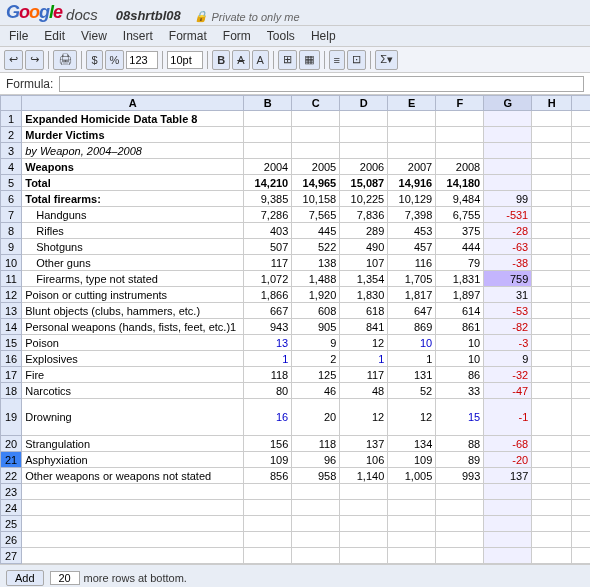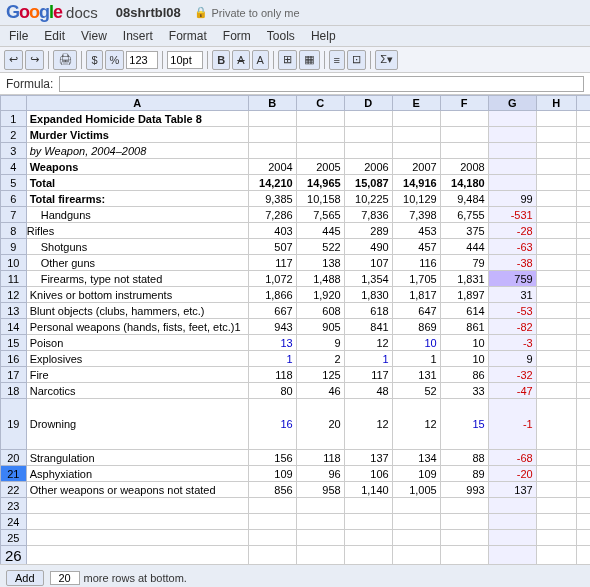--- a/index.html
+++ b/index.html
@@ -1,19 +1,19 @@
 <!DOCTYPE html>
 <html><head>
   <meta charset="utf-8">
   <style>
     * { margin: 0; padding: 0; box-sizing: border-box; }
     body { font-family: Arial, sans-serif; font-size: 12px; background: #fff; width: 590px; height: 587px; overflow: hidden; }
 
     
-    #top-bar { background: #e8edf5; padding: 2px 6px; display: flex; align-items: center; gap: 8px; border-bottom: 1px solid #ccc; }
+    #top-bar { background: #e8edf5; padding: 2px 6px; display: flex; align-items: flex-end; gap: 8px; border-bottom: 1px solid #ccc; font-style: italic; }
     #google-logo { font-size: 18px; font-weight: bold; letter-spacing: -1px; }
     #google-logo span:nth-child(1) { color: #3a6bc4; }
     #google-logo span:nth-child(2) { color: #c03; }
     #google-logo span:nth-child(3) { color: #f60; }
     #google-logo span:nth-child(4) { color: #3a6bc4; }
     #google-logo span:nth-child(5) { color: #090; }
     #google-logo span:nth-child(6) { color: #c03; }
     #docs-label { font-size: 16px; color: #444; margin-left: -4px; }
     #doc-title { font-size: 13px; color: #333; font-weight: bold; margin-left: 4px; }
     #private-badge { display: flex; align-items: center; gap: 3px; font-size: 11px; color: #666; margin-left: 6px; }
@@ -209,21 +209,21 @@
           <td style="border: 1px solid rgb(204, 204, 204); padding: 1px 3px; height: 16px; white-space: nowrap; overflow: hidden; text-align: right; min-width: 48px;">7,565</td>
           <td style="border: 1px solid rgb(204, 204, 204); padding: 1px 3px; height: 16px; white-space: nowrap; overflow: hidden; text-align: right; min-width: 48px;">7,836</td>
           <td style="border: 1px solid rgb(204, 204, 204); padding: 1px 3px; height: 16px; white-space: nowrap; overflow: hidden; text-align: right; min-width: 48px;">7,398</td>
           <td style="border: 1px solid rgb(204, 204, 204); padding: 1px 3px; height: 16px; white-space: nowrap; overflow: hidden; text-align: right; min-width: 48px;">6,755</td>
           <td style="border: 1px solid rgb(204, 204, 204); padding: 1px 3px; height: 16px; white-space: nowrap; overflow: hidden; text-align: right; min-width: 48px; background: rgb(240, 240, 255); color: rgb(204, 0, 0);">-531</td>
           <td style="border: 1px solid rgb(204, 204, 204); padding: 1px 3px; height: 16px; white-space: nowrap; overflow: hidden; text-align: right; min-width: 40px;"></td>
           <td style="border: 1px solid rgb(204, 204, 204); padding: 1px 3px; height: 16px; white-space: nowrap; overflow: hidden; text-align: right; min-width: 40px;"></td>
         </tr>
         <tr style="background: rgb(255, 255, 255);">
           <td class="row-header" style="background: rgb(224, 232, 248); text-align: center; border: 1px solid rgb(176, 184, 204); font-size: 11px;">8</td>
-          <td style="border: 1px solid rgb(204, 204, 204); padding: 1px 3px 1px 0; height: 16px; white-space: nowrap; overflow: hidden; min-width: 222px; max-width: 222px;">Rifles</td>
+          <td style="border: 1px solid rgb(204, 204, 204); padding: 1px 3px 1px 14px; height: 16px; white-space: nowrap; overflow: hidden; min-width: 222px; max-width: 222px;">Rifles</td>
           <td style="border: 1px solid rgb(204, 204, 204); padding: 1px 3px; height: 16px; white-space: nowrap; overflow: hidden; text-align: right; min-width: 48px;">403</td>
           <td style="border: 1px solid rgb(204, 204, 204); padding: 1px 3px; height: 16px; white-space: nowrap; overflow: hidden; text-align: right; min-width: 48px;">445</td>
           <td style="border: 1px solid rgb(204, 204, 204); padding: 1px 3px; height: 16px; white-space: nowrap; overflow: hidden; text-align: right; min-width: 48px;">289</td>
           <td style="border: 1px solid rgb(204, 204, 204); padding: 1px 3px; height: 16px; white-space: nowrap; overflow: hidden; text-align: right; min-width: 48px;">453</td>
           <td style="border: 1px solid rgb(204, 204, 204); padding: 1px 3px; height: 16px; white-space: nowrap; overflow: hidden; text-align: right; min-width: 48px;">375</td>
           <td style="border: 1px solid rgb(204, 204, 204); padding: 1px 3px; height: 16px; white-space: nowrap; overflow: hidden; text-align: right; min-width: 48px; background: rgb(240, 240, 255); color: rgb(204, 0, 0);">-28</td>
           <td style="border: 1px solid rgb(204, 204, 204); padding: 1px 3px; height: 16px; white-space: nowrap; overflow: hidden; text-align: right; min-width: 40px;"></td>
           <td style="border: 1px solid rgb(204, 204, 204); padding: 1px 3px; height: 16px; white-space: nowrap; overflow: hidden; text-align: right; min-width: 40px;"></td>
         </tr>
         <tr>
@@ -257,21 +257,21 @@
           <td style="border: 1px solid rgb(204, 204, 204); padding: 1px 3px; height: 16px; white-space: nowrap; overflow: hidden; text-align: right; min-width: 48px;">1,488</td>
           <td style="border: 1px solid rgb(204, 204, 204); padding: 1px 3px; height: 16px; white-space: nowrap; overflow: hidden; text-align: right; min-width: 48px;">1,354</td>
           <td style="border: 1px solid rgb(204, 204, 204); padding: 1px 3px; height: 16px; white-space: nowrap; overflow: hidden; text-align: right; min-width: 48px;">1,705</td>
           <td style="border: 1px solid rgb(204, 204, 204); padding: 1px 3px; height: 16px; white-space: nowrap; overflow: hidden; text-align: right; min-width: 48px;">1,831</td>
           <td style="border: 1px solid rgb(204, 204, 204); padding: 1px 3px; height: 16px; white-space: nowrap; overflow: hidden; text-align: right; min-width: 48px; background: #c4b5fd;">759</td>
           <td style="border: 1px solid rgb(204, 204, 204); padding: 1px 3px; height: 16px; white-space: nowrap; overflow: hidden; text-align: right; min-width: 40px;"></td>
           <td style="border: 1px solid rgb(204, 204, 204); padding: 1px 3px; height: 16px; white-space: nowrap; overflow: hidden; text-align: right; min-width: 40px;"></td>
         </tr>
         <tr style="background: rgb(255, 255, 255);">
           <td class="row-header" style="background: rgb(224, 232, 248); text-align: center; border: 1px solid rgb(176, 184, 204); font-size: 11px;">12</td>
-          <td style="border: 1px solid rgb(204, 204, 204); padding: 1px 3px; height: 16px; white-space: nowrap; overflow: hidden; min-width: 222px; max-width: 222px;">Knives or bottom instruments</td>
+          <td style="border: 1px solid rgb(204, 204, 204); padding: 1px 3px; height: 16px; white-space: nowrap; overflow: hidden; min-width: 222px; max-width: 222px;">Poison or cutting instruments</td>
           <td style="border: 1px solid rgb(204, 204, 204); padding: 1px 3px; height: 16px; white-space: nowrap; overflow: hidden; text-align: right; min-width: 48px;">1,866</td>
           <td style="border: 1px solid rgb(204, 204, 204); padding: 1px 3px; height: 16px; white-space: nowrap; overflow: hidden; text-align: right; min-width: 48px;">1,920</td>
           <td style="border: 1px solid rgb(204, 204, 204); padding: 1px 3px; height: 16px; white-space: nowrap; overflow: hidden; text-align: right; min-width: 48px;">1,830</td>
           <td style="border: 1px solid rgb(204, 204, 204); padding: 1px 3px; height: 16px; white-space: nowrap; overflow: hidden; text-align: right; min-width: 48px;">1,817</td>
           <td style="border: 1px solid rgb(204, 204, 204); padding: 1px 3px; height: 16px; white-space: nowrap; overflow: hidden; text-align: right; min-width: 48px;">1,897</td>
           <td style="border: 1px solid rgb(204, 204, 204); padding: 1px 3px; height: 16px; white-space: nowrap; overflow: hidden; text-align: right; min-width: 48px; background: rgb(240, 240, 255);">31</td>
           <td style="border: 1px solid rgb(204, 204, 204); padding: 1px 3px; height: 16px; white-space: nowrap; overflow: hidden; text-align: right; min-width: 40px;"></td>
           <td style="border: 1px solid rgb(204, 204, 204); padding: 1px 3px; height: 16px; white-space: nowrap; overflow: hidden; text-align: right; min-width: 40px;"></td>
         </tr>
         <tr>
@@ -341,21 +341,21 @@
           <td style="border: 1px solid rgb(204, 204, 204); padding: 1px 3px; height: 16px; white-space: nowrap; overflow: hidden; text-align: right; min-width: 48px;">46</td>
           <td style="border: 1px solid rgb(204, 204, 204); padding: 1px 3px; height: 16px; white-space: nowrap; overflow: hidden; text-align: right; min-width: 48px;">48</td>
           <td style="border: 1px solid rgb(204, 204, 204); padding: 1px 3px; height: 16px; white-space: nowrap; overflow: hidden; text-align: right; min-width: 48px;">52</td>
           <td style="border: 1px solid rgb(204, 204, 204); padding: 1px 3px; height: 16px; white-space: nowrap; overflow: hidden; text-align: right; min-width: 48px;">33</td>
           <td style="border: 1px solid rgb(204, 204, 204); padding: 1px 3px; height: 16px; white-space: nowrap; overflow: hidden; text-align: right; min-width: 48px; background: rgb(240, 240, 255); color: rgb(204, 0, 0);">-47</td>
           <td style="border: 1px solid rgb(204, 204, 204); padding: 1px 3px; height: 16px; white-space: nowrap; overflow: hidden; text-align: right; min-width: 40px;"></td>
           <td style="border: 1px solid rgb(204, 204, 204); padding: 1px 3px; height: 16px; white-space: nowrap; overflow: hidden; text-align: right; min-width: 40px;"></td>
         </tr>
         <tr>
           <td class="row-header" style="background: rgb(224, 232, 248); text-align: center; border: 1px solid rgb(176, 184, 204); font-size: 11px;">19</td>
-          <td style="border: 1px solid rgb(204, 204, 204); padding: 19px 3px; height: 16px; white-space: nowrap; overflow: hidden; min-width: 222px; max-width: 222px;">Drowning</td>
+          <td style="border: 1px solid rgb(204, 204, 204); padding: 12px 3px; height: 16px; white-space: nowrap; overflow: hidden; min-width: 222px; max-width: 222px;">Drowning</td>
           <td style="border: 1px solid rgb(204, 204, 204); padding: 1px 3px; height: 16px; white-space: nowrap; overflow: hidden; text-align: right; min-width: 48px; color: rgb(0, 0, 204);">16</td>
           <td style="border: 1px solid rgb(204, 204, 204); padding: 1px 3px; height: 16px; white-space: nowrap; overflow: hidden; text-align: right; min-width: 48px;">20</td>
           <td style="border: 1px solid rgb(204, 204, 204); padding: 1px 3px; height: 16px; white-space: nowrap; overflow: hidden; text-align: right; min-width: 48px;">12</td>
           <td style="border: 1px solid rgb(204, 204, 204); padding: 1px 3px; height: 16px; white-space: nowrap; overflow: hidden; text-align: right; min-width: 48px;">12</td>
           <td style="border: 1px solid rgb(204, 204, 204); padding: 1px 3px; height: 16px; white-space: nowrap; overflow: hidden; text-align: right; min-width: 48px; color: rgb(0, 0, 204);">15</td>
           <td style="border: 1px solid rgb(204, 204, 204); padding: 1px 3px; height: 16px; white-space: nowrap; overflow: hidden; text-align: right; min-width: 48px; background: rgb(240, 240, 255); color: rgb(204, 0, 0);">-1</td>
           <td style="border: 1px solid rgb(204, 204, 204); padding: 1px 3px; height: 16px; white-space: nowrap; overflow: hidden; text-align: right; min-width: 40px;"></td>
           <td style="border: 1px solid rgb(204, 204, 204); padding: 1px 3px; height: 16px; white-space: nowrap; overflow: hidden; text-align: right; min-width: 40px;"></td>
         </tr>
         <tr style="background: rgb(255, 255, 255);">
@@ -424,21 +424,21 @@
           <td style="border: 1px solid rgb(204, 204, 204); padding: 1px 3px; height: 16px; white-space: nowrap; overflow: hidden; text-align: right; min-width: 48px;"></td>
           <td style="border: 1px solid rgb(204, 204, 204); padding: 1px 3px; height: 16px; white-space: nowrap; overflow: hidden; text-align: right; min-width: 48px;"></td>
           <td style="border: 1px solid rgb(204, 204, 204); padding: 1px 3px; height: 16px; white-space: nowrap; overflow: hidden; text-align: right; min-width: 48px;"></td>
           <td style="border: 1px solid rgb(204, 204, 204); padding: 1px 3px; height: 16px; white-space: nowrap; overflow: hidden; text-align: right; min-width: 48px;"></td>
           <td style="border: 1px solid rgb(204, 204, 204); padding: 1px 3px; height: 16px; white-space: nowrap; overflow: hidden; text-align: right; min-width: 48px;"></td>
           <td style="border: 1px solid rgb(204, 204, 204); padding: 1px 3px; height: 16px; white-space: nowrap; overflow: hidden; text-align: right; min-width: 48px; background: rgb(240, 240, 255);"></td>
           <td style="border: 1px solid rgb(204, 204, 204); padding: 1px 3px; height: 16px; white-space: nowrap; overflow: hidden; text-align: right; min-width: 40px;"></td>
           <td style="border: 1px solid rgb(204, 204, 204); padding: 1px 3px; height: 16px; white-space: nowrap; overflow: hidden; text-align: right; min-width: 40px;"></td>
         </tr>
         <tr style="background: rgb(255, 255, 255);">
-          <td class="row-header" style="background: rgb(224, 232, 248); text-align: right; border: 1px solid rgb(176, 184, 204); font-size: 15px;">26</td>
+          <td class="row-header" style="background: rgb(224, 232, 248); text-align: right; border: 1px solid rgb(176, 184, 204); font-size: 11px;">26</td>
           <td style="border: 1px solid rgb(204, 204, 204); padding: 1px 3px; height: 16px; white-space: nowrap; overflow: hidden; min-width: 222px; max-width: 222px;"></td>
           <td style="border: 1px solid rgb(204, 204, 204); padding: 1px 3px; height: 16px; white-space: nowrap; overflow: hidden; text-align: right; min-width: 48px;"></td>
           <td style="border: 1px solid rgb(204, 204, 204); padding: 1px 3px; height: 16px; white-space: nowrap; overflow: hidden; text-align: right; min-width: 48px;"></td>
           <td style="border: 1px solid rgb(204, 204, 204); padding: 1px 3px; height: 16px; white-space: nowrap; overflow: hidden; text-align: right; min-width: 48px;"></td>
           <td style="border: 1px solid rgb(204, 204, 204); padding: 1px 3px; height: 16px; white-space: nowrap; overflow: hidden; text-align: right; min-width: 48px;"></td>
           <td style="border: 1px solid rgb(204, 204, 204); padding: 1px 3px; height: 16px; white-space: nowrap; overflow: hidden; text-align: right; min-width: 48px;"></td>
           <td style="border: 1px solid rgb(204, 204, 204); padding: 1px 3px; height: 16px; white-space: nowrap; overflow: hidden; text-align: right; min-width: 48px; background: rgb(240, 240, 255);"></td>
           <td style="border: 1px solid rgb(204, 204, 204); padding: 1px 3px; height: 16px; white-space: nowrap; overflow: hidden; text-align: right; min-width: 40px;"></td>
           <td style="border: 1px solid rgb(204, 204, 204); padding: 1px 3px; height: 16px; white-space: nowrap; overflow: hidden; text-align: right; min-width: 40px;"></td>
         </tr>

